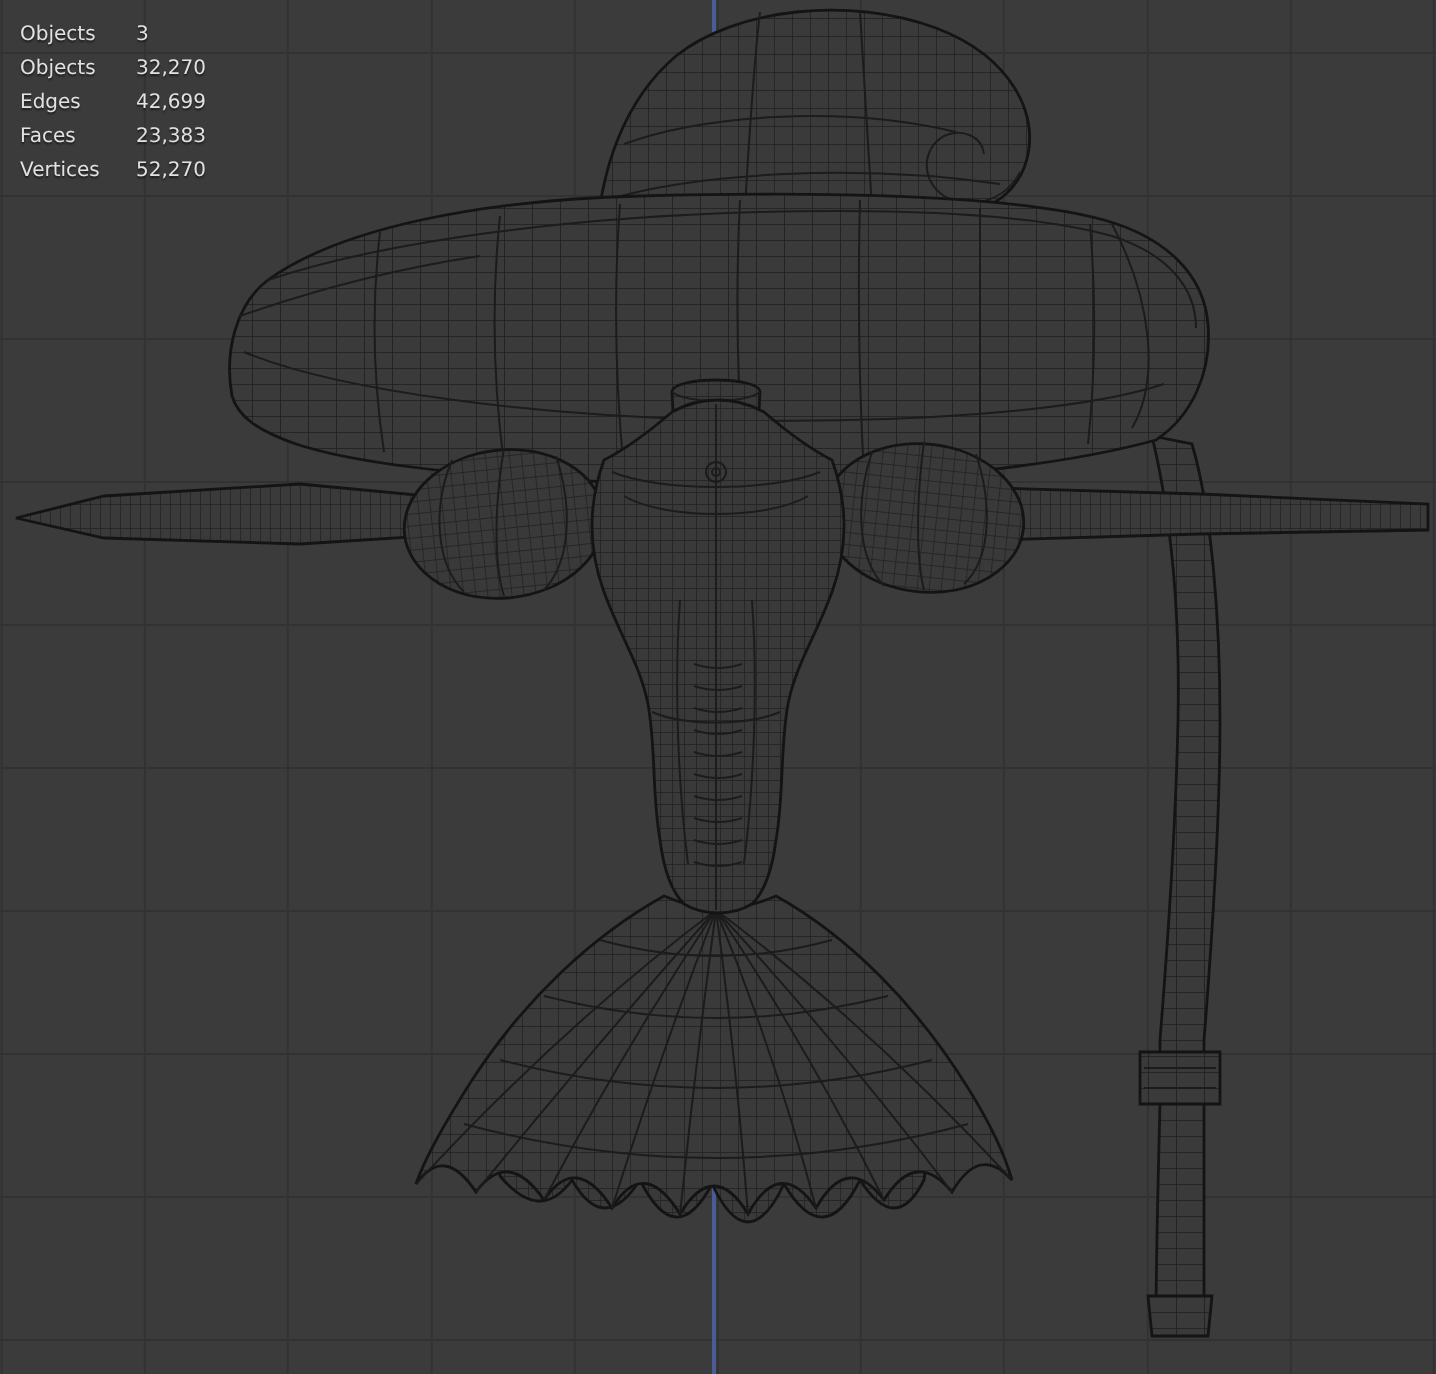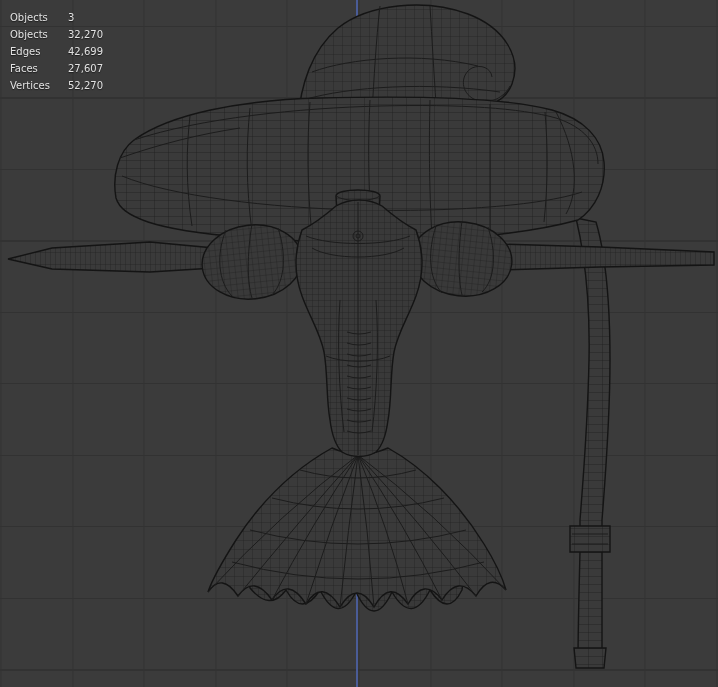--- a/index.html
+++ b/index.html
@@ -183,19 +183,19 @@
     <span class="stat-label">Objects</span>
     <span class="stat-value">3</span>
 
     <span class="stat-label">Objects</span>
     <span class="stat-value">32,270</span>
 
     <span class="stat-label">Edges</span>
     <span class="stat-value">42,699</span>
 
     <span class="stat-label">Faces</span>
-    <span class="stat-value">27,607</span>
+    <span class="stat-value">23,383</span>
 
     <span class="stat-label">Vertices</span>
     <span class="stat-value">52,270</span>
   </div>
 
 </div>
 
 </body></html>

